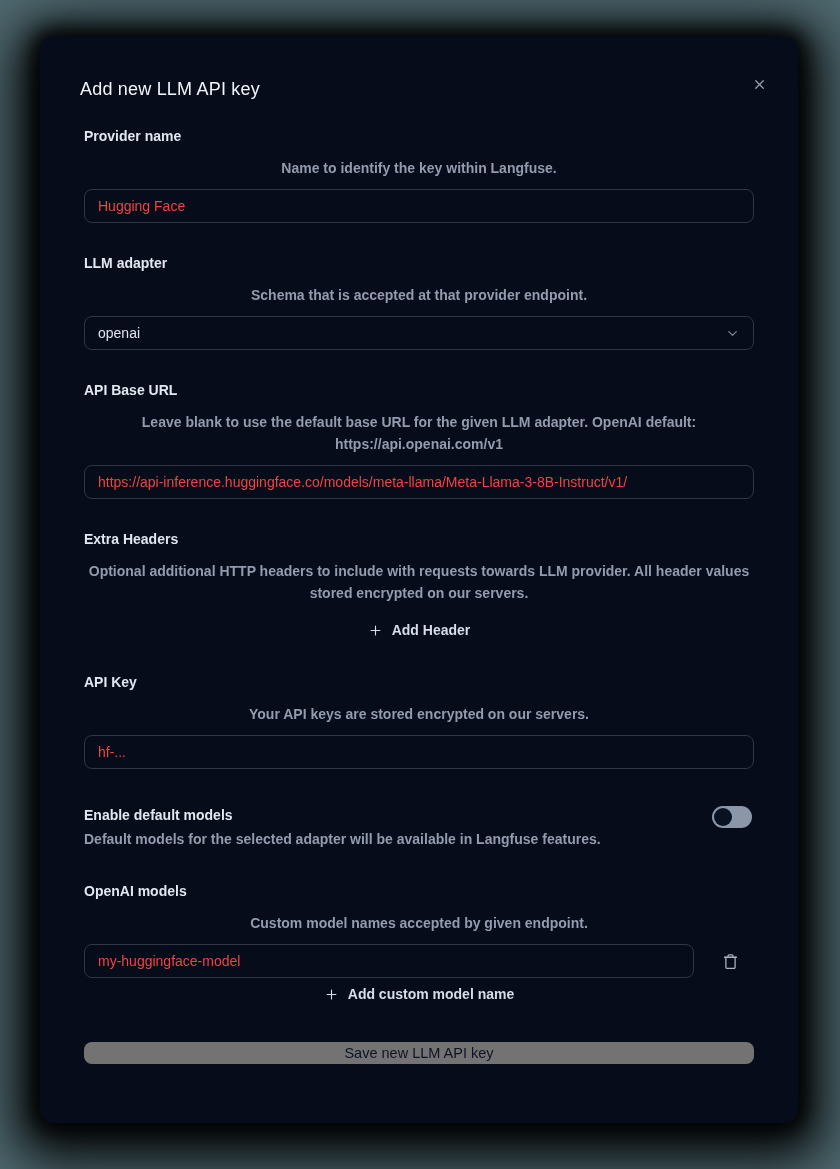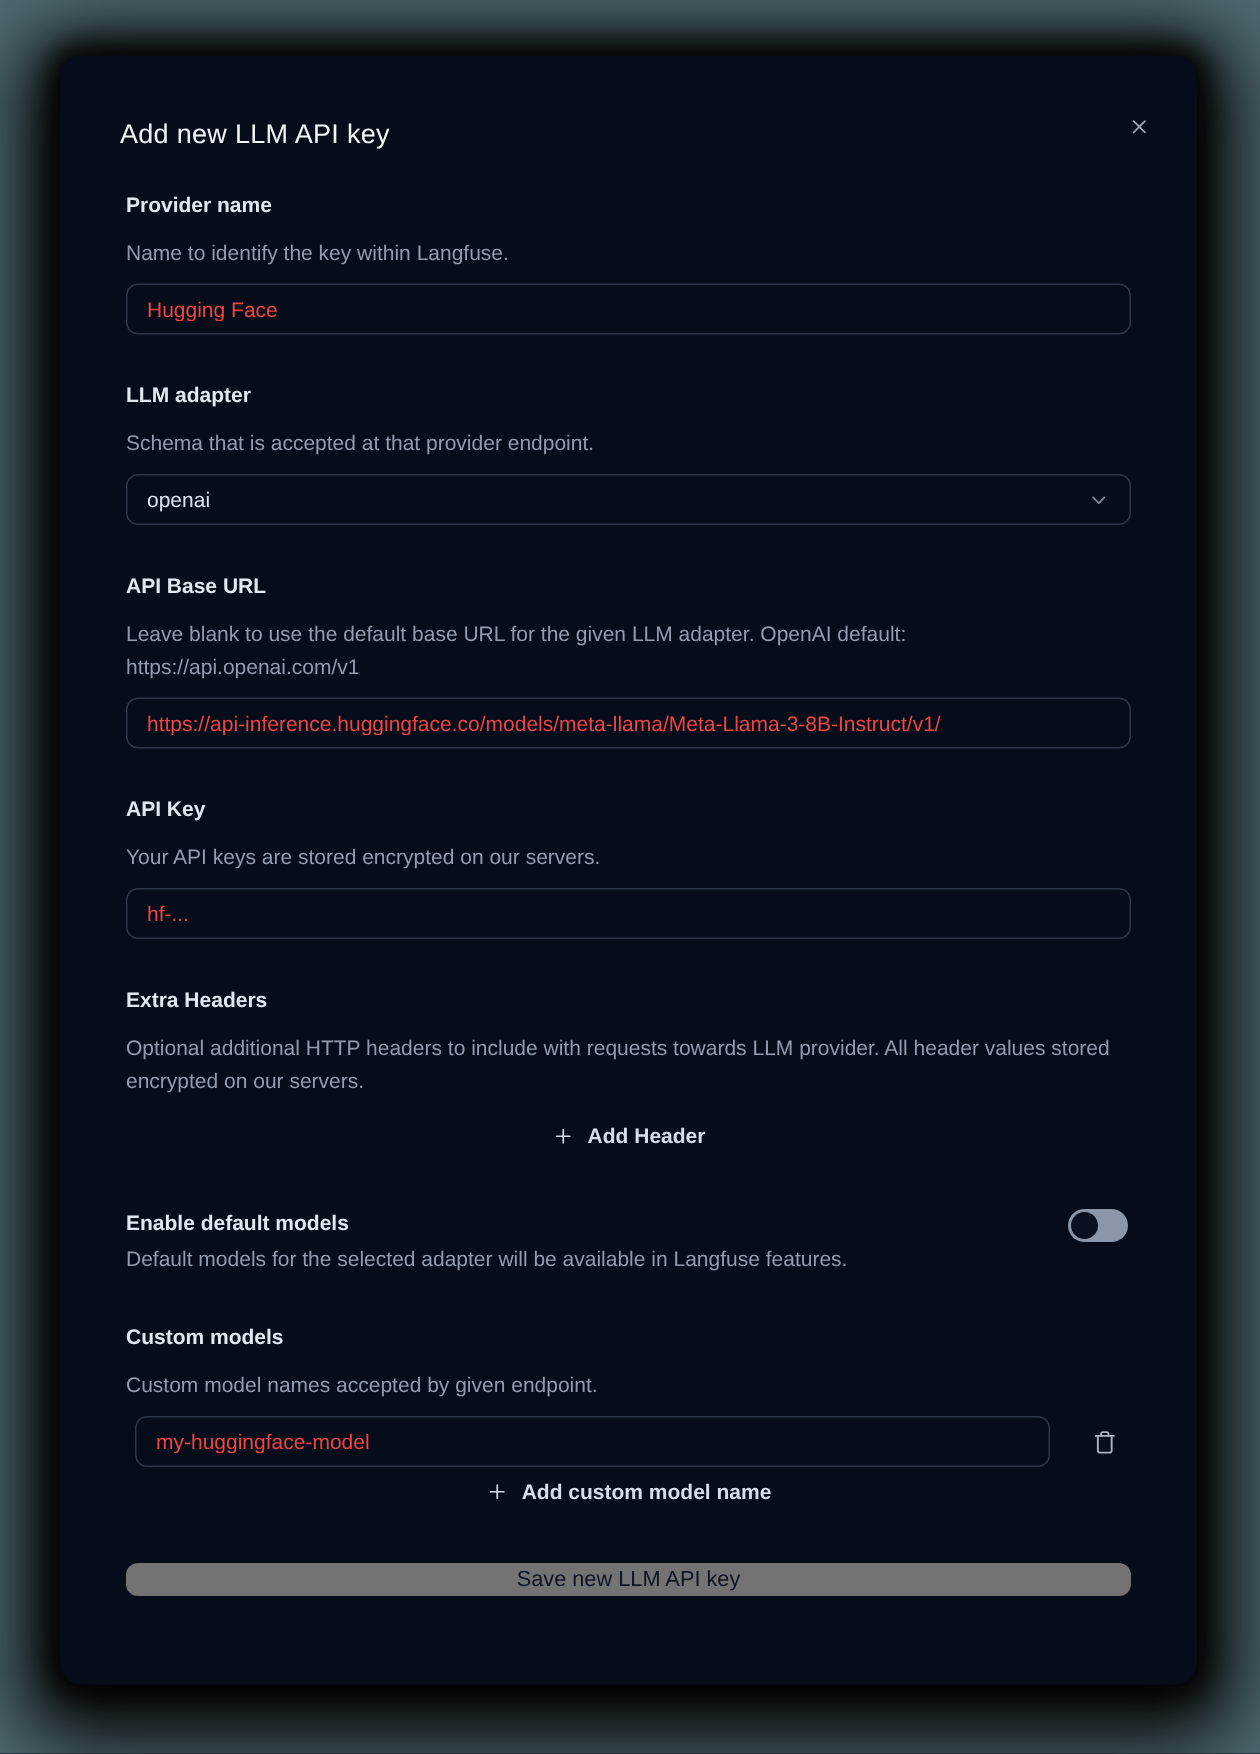--- a/index.html
+++ b/index.html
@@ -36,22 +36,22 @@
     margin-left: -4px;
     margin-bottom: 26px;
   }
 
   .field { margin-bottom: 30px; }
   .field-label {
     color: #e2e8f1; font-size: 14px; font-weight: 700;
     line-height: 20px; margin-bottom: 11px;
   }
   .field-desc {
-    color: #939cae; font-size: 14px; font-weight: 400;
-    line-height: 22px; margin-bottom: 10px;
+    color: #939cae; font-size: 14px; font-weight: 700;
+    line-height: 22px; margin-bottom: 10px; text-align: center;
   }
 
   .text-input {
     width: 100%; height: 34px;
     background: transparent;
     border: 1px solid #2d3749; border-radius: 8px;
     color: #ef4444; font-size: 14px;
     font-family: "Liberation Sans", sans-serif;
     padding: 0 13px;
     outline: none;
@@ -90,21 +90,21 @@
     background: #8b96a9; border-radius: 11px;
     flex: none; margin-top: 1px; margin-right: 2px;
     cursor: pointer;
   }
   .switch .thumb {
     position: absolute; left: 2px; top: 2px;
     width: 18px; height: 18px; border-radius: 50%;
     background: #0a1120;
   }
 
-  .model-row { display: flex; align-items: center; justify-content: center; }
+  .model-row { display: flex; align-items: center; }
   .model-row .text-input { width: 610px; flex: none; }
   .icon-btn {
     background: transparent; border: none; cursor: pointer;
     color: #aab3c1;
     margin-left: 24px;
     display: flex; align-items: center; justify-content: center;
     width: 24px; height: 24px;
   }
   .icon-btn svg { width: 17px; height: 17px; }
 
@@ -146,53 +146,53 @@
       <svg viewBox="0 0 24 24" fill="none" stroke="currentColor" stroke-width="2" stroke-linecap="round" stroke-linejoin="round">
           <path d="m6 9 6 6 6-6"></path>
         </svg>
     </div>
   </div>
 
   <div class="field">
     <div class="field-label">API Base URL</div>
     <div class="field-desc">Leave blank to use the default base URL for the given LLM adapter. OpenAI default: https://api.openai.com/v1</div>
     <input class="text-input" type="text" value="https://api-inference.huggingface.co/models/meta-llama/Meta-Llama-3-8B-Instruct/v1/" style="">
-  </div>
-
-  <div class="field">
-    <div class="field-label">API Key</div>
-    <div class="field-desc">Your API keys are stored encrypted on our servers.</div>
-    <input class="text-input" type="text" value="hf-..." style="">
   </div>
 
   <div class="field">
     <div class="field-label">Extra Headers</div>
     <div class="field-desc">Optional additional HTTP headers to include with requests towards LLM provider. All header values stored encrypted on our servers.</div>
     <div class="add-row">
       <button class="ghost-btn">
         <svg viewBox="0 0 24 24" fill="none" stroke="currentColor" stroke-width="1.8" stroke-linecap="round">
             <path d="M5 12h14M12 5v14"></path>
           </svg>
         <span>Add Header</span>
       </button>
     </div>
   </div>
 
+  <div class="field">
+    <div class="field-label">API Key</div>
+    <div class="field-desc">Your API keys are stored encrypted on our servers.</div>
+    <input class="text-input" type="text" value="hf-..." style="">
+  </div>
+
   <div class="toggle-section">
     <div class="toggle-text">
       <div class="field-label">Enable default models</div>
       <div class="field-desc">Default models for the selected adapter will be available in Langfuse features.</div>
     </div>
     <div class="switch">
       <div class="thumb"></div>
     </div>
   </div>
 
   <div class="field custom-models">
-    <div class="field-label">Custom models</div>
+    <div class="field-label">OpenAI models</div>
     <div class="field-desc">Custom model names accepted by given endpoint.</div>
     <div class="model-row">
       <input class="text-input" type="text" value="my-huggingface-model" style="">
       <button class="icon-btn">
         <svg viewBox="0 0 24 24" fill="none" stroke="currentColor" stroke-width="1.8" stroke-linecap="round" stroke-linejoin="round">
             <path d="M3.5 6h17"></path>
             <path d="M18.5 6v14a1.8 1.8 0 0 1-1.8 1.8H7.3A1.8 1.8 0 0 1 5.5 20V6"></path>
             <path d="M8.5 6V4.2A1.7 1.7 0 0 1 10.2 2.5h3.6a1.7 1.7 0 0 1 1.7 1.7V6"></path>
           </svg>
       </button>

